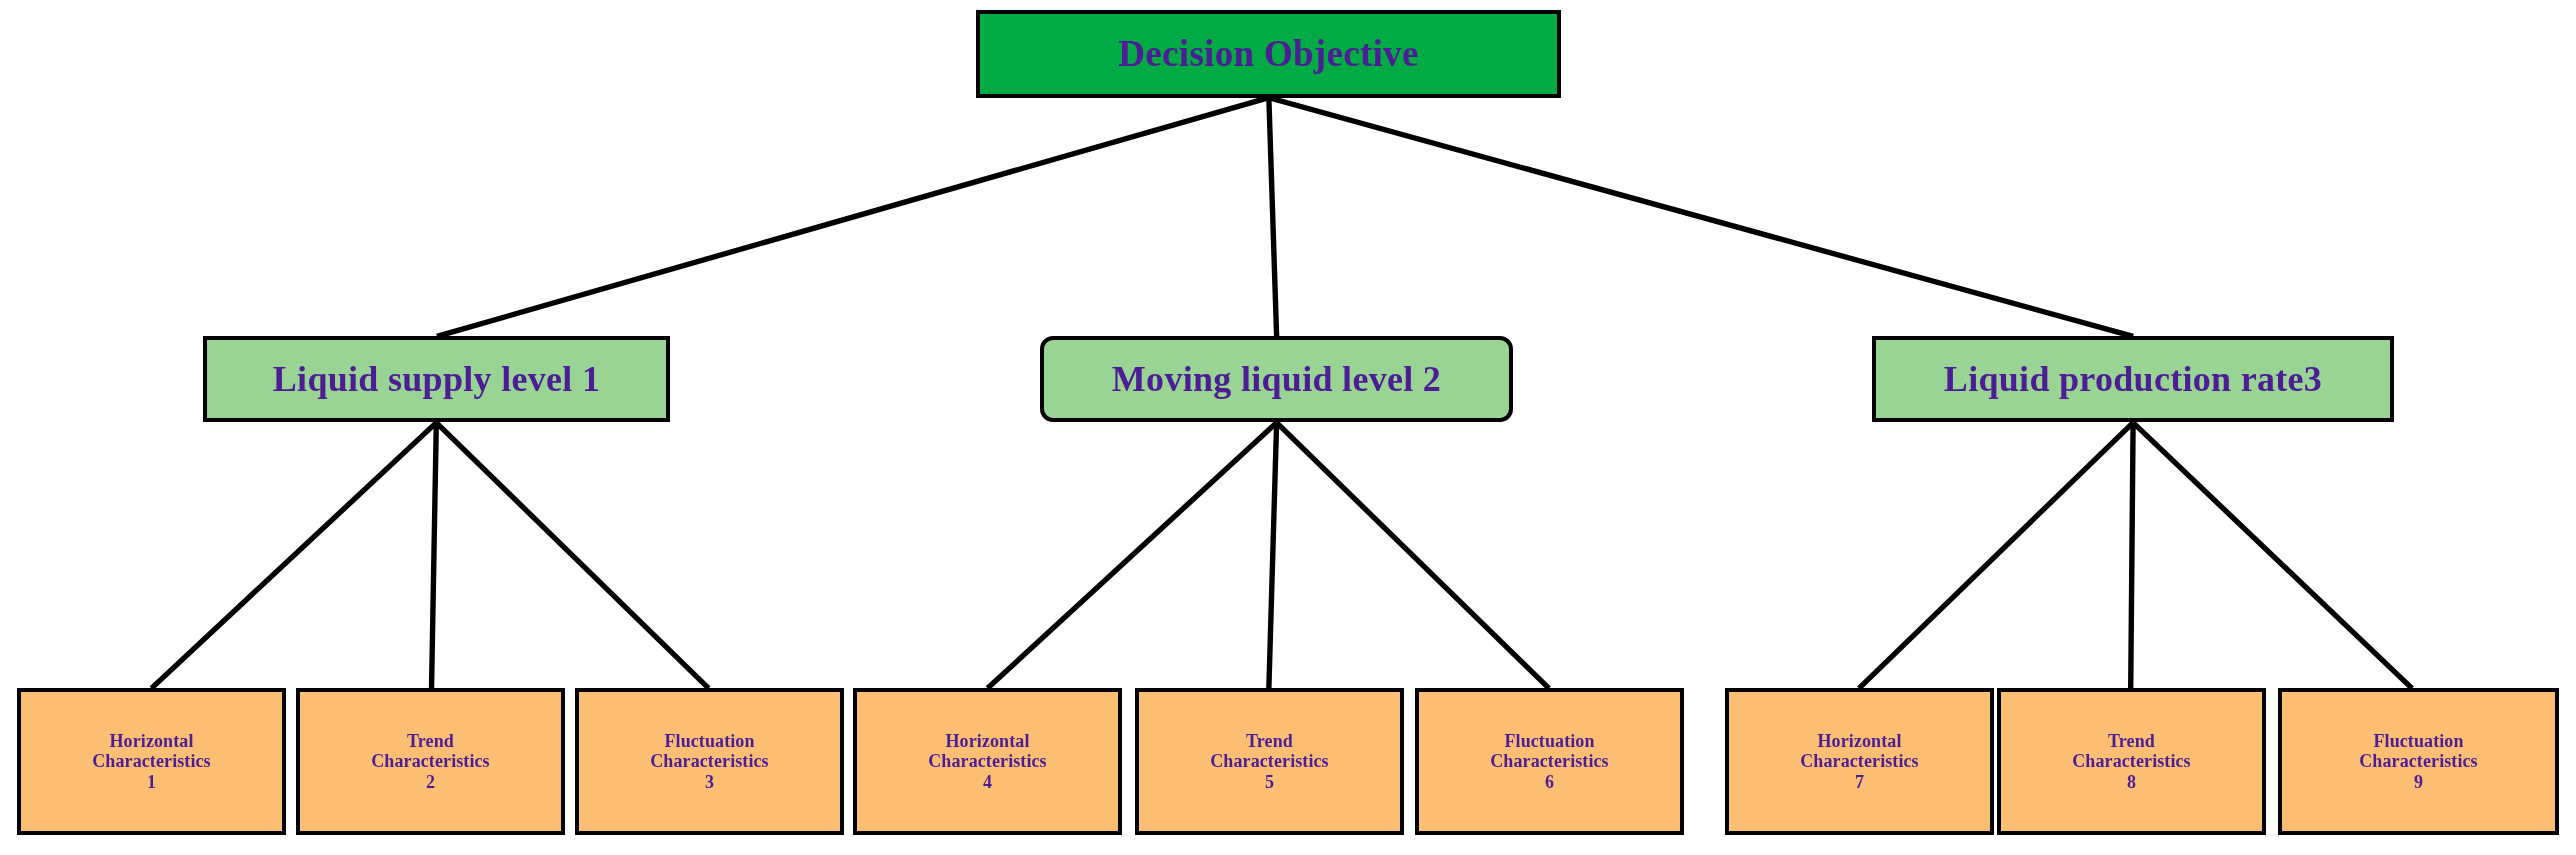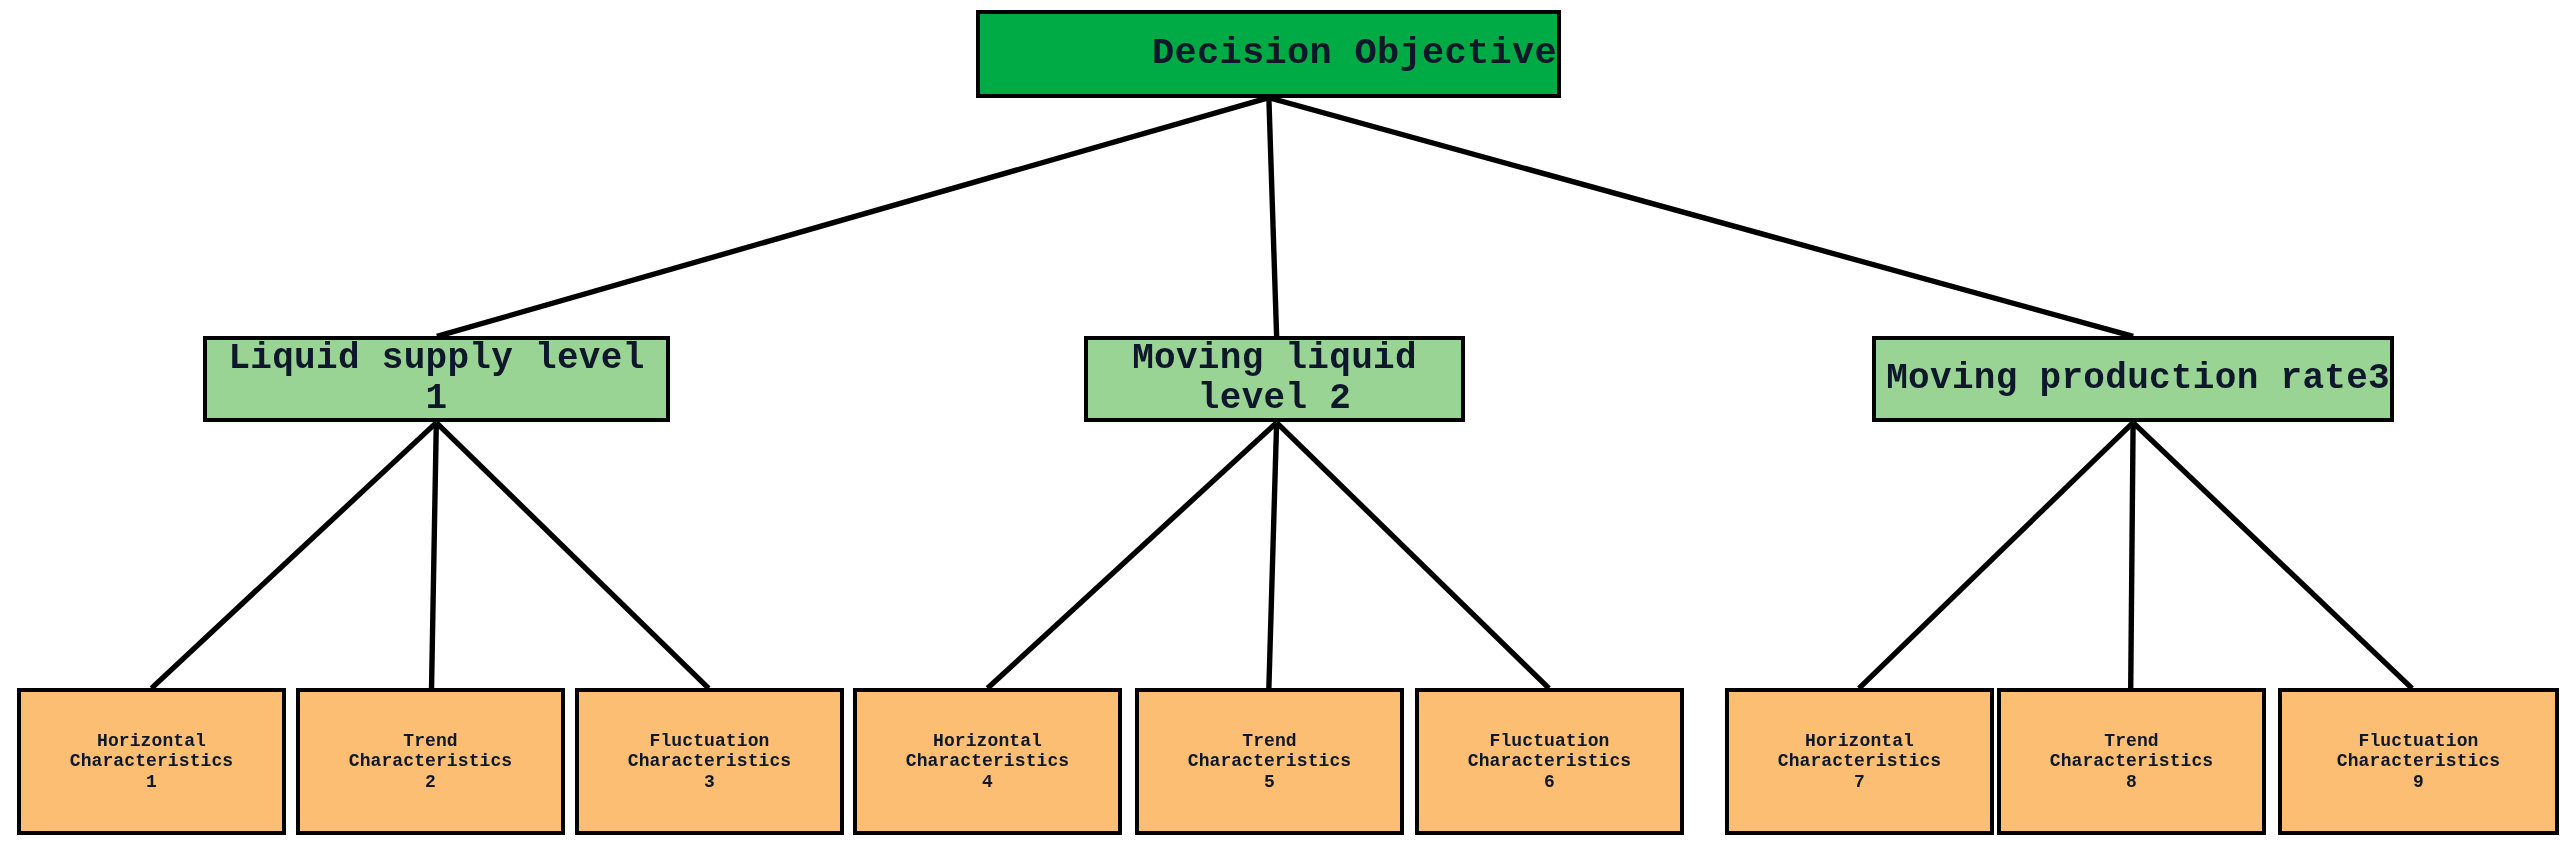--- a/index.html
+++ b/index.html
@@ -23,27 +23,26 @@
     width: 2576px;
     height: 856px;
     pointer-events: none;
   }
   .node {
     position: absolute;
     box-sizing: border-box;
     border: 4.2px solid #000000;
     display: flex;
     align-items: center;
-    justify-content: flex-end;
+    justify-content: center;
     text-align: center;
-    color: #0f172a;
+    color: #4c1d95;
     font-weight: bold;
     line-height: 1.12;
     z-index: 5;
-    font-family: Liberation Mono, monospace;
   }
   .node-goal {
     background: #00aa44;
     font-size: 37px;
     letter-spacing: 0.3px;
   }
   .node-criterion {
     background: #99d494;
     font-size: 36px;
     letter-spacing: 0.3px;
@@ -89,25 +88,25 @@
     </g>
   </svg>
 
   <div class="node node-goal" style="left:976px; top:9.6px; width:585px; height:88px;">
     <span>Decision Objective</span>
   </div>
 
   <div class="node node-criterion" style="left:203px; top:336px; width:467px; height:86px;">
     <span>Liquid supply level 1</span>
   </div>
-  <div class="node node-criterion" style="left:1084px; top:336px; width:381px; height:86px;">
+  <div class="node node-criterion" style="left:1040px; top:336px; width:473px; height:86px;border-radius:13px;">
     <span>Moving liquid level 2</span>
   </div>
   <div class="node node-criterion" style="left:1872px; top:336px; width:522px; height:86px;">
-    <span>Moving production rate3</span>
+    <span>Liquid production rate3</span>
   </div>
 
   <div class="node node-leaf" style="left:17px; top:688px; width:269px; height:147px;">
     <span class="leaf-inner">
       <span class="leaf-line">Horizontal</span>
       <span class="leaf-line">Characteristics</span>
       <span class="leaf-line">1</span>
     </span>
   </div>
 

